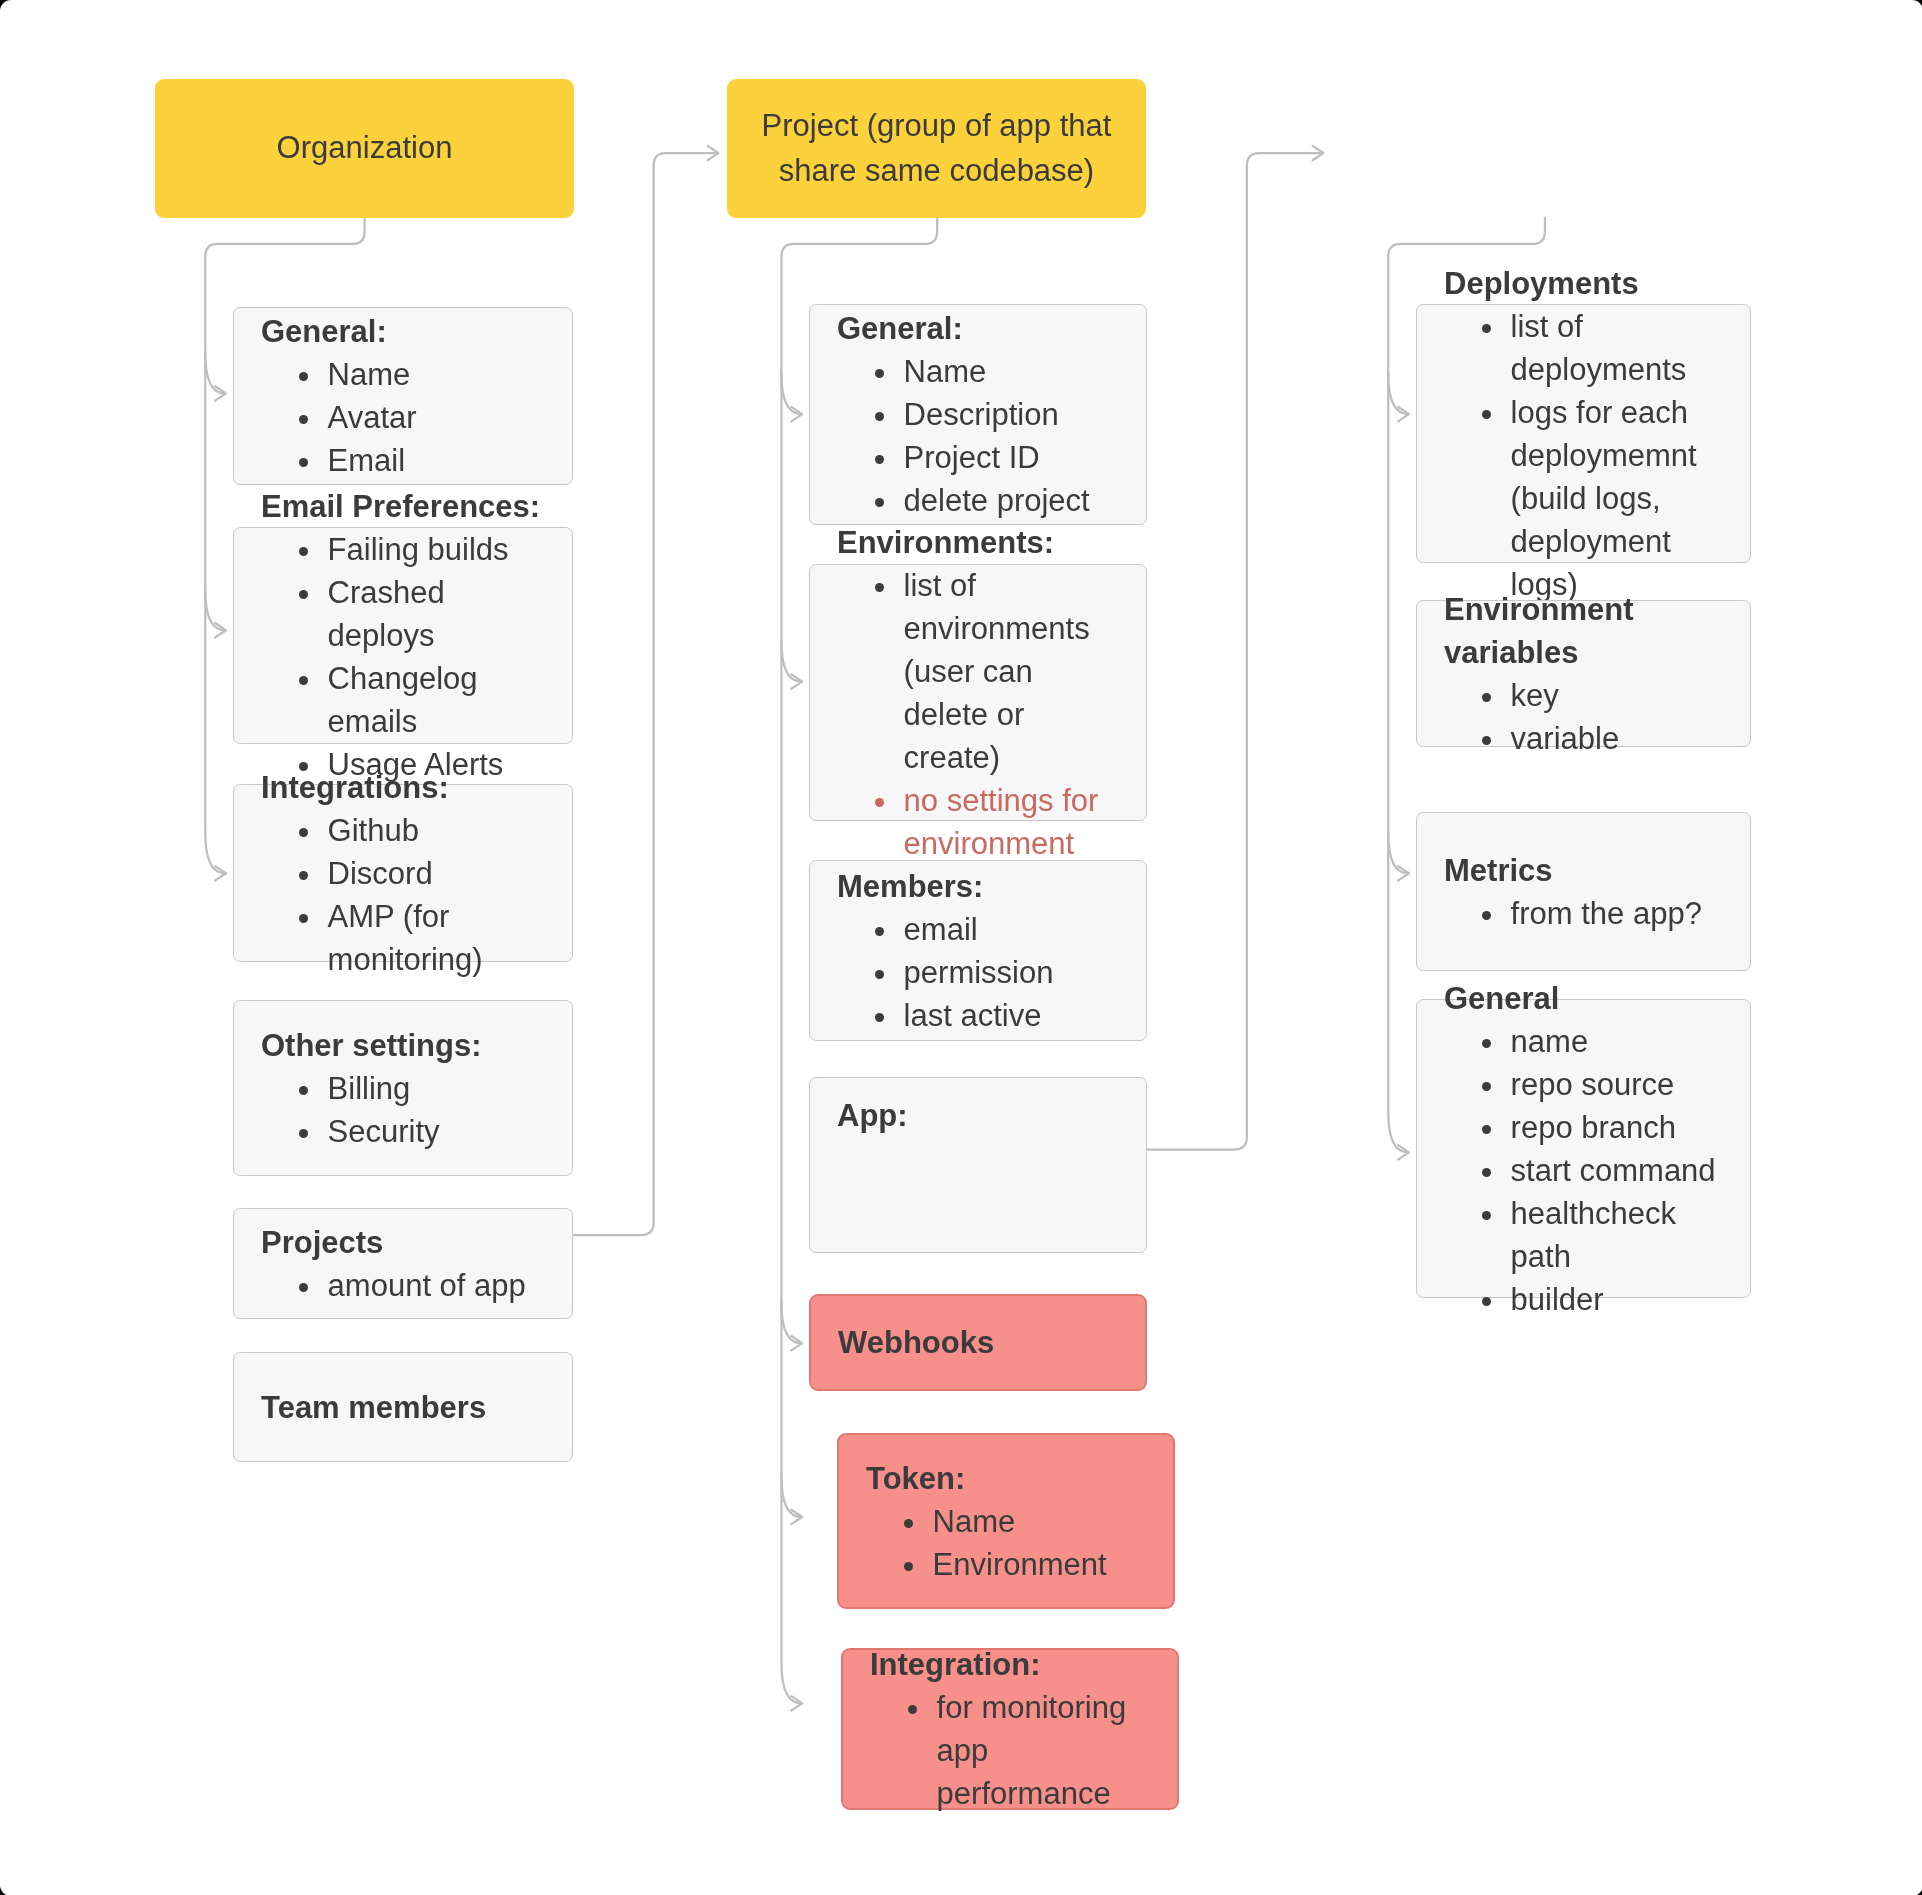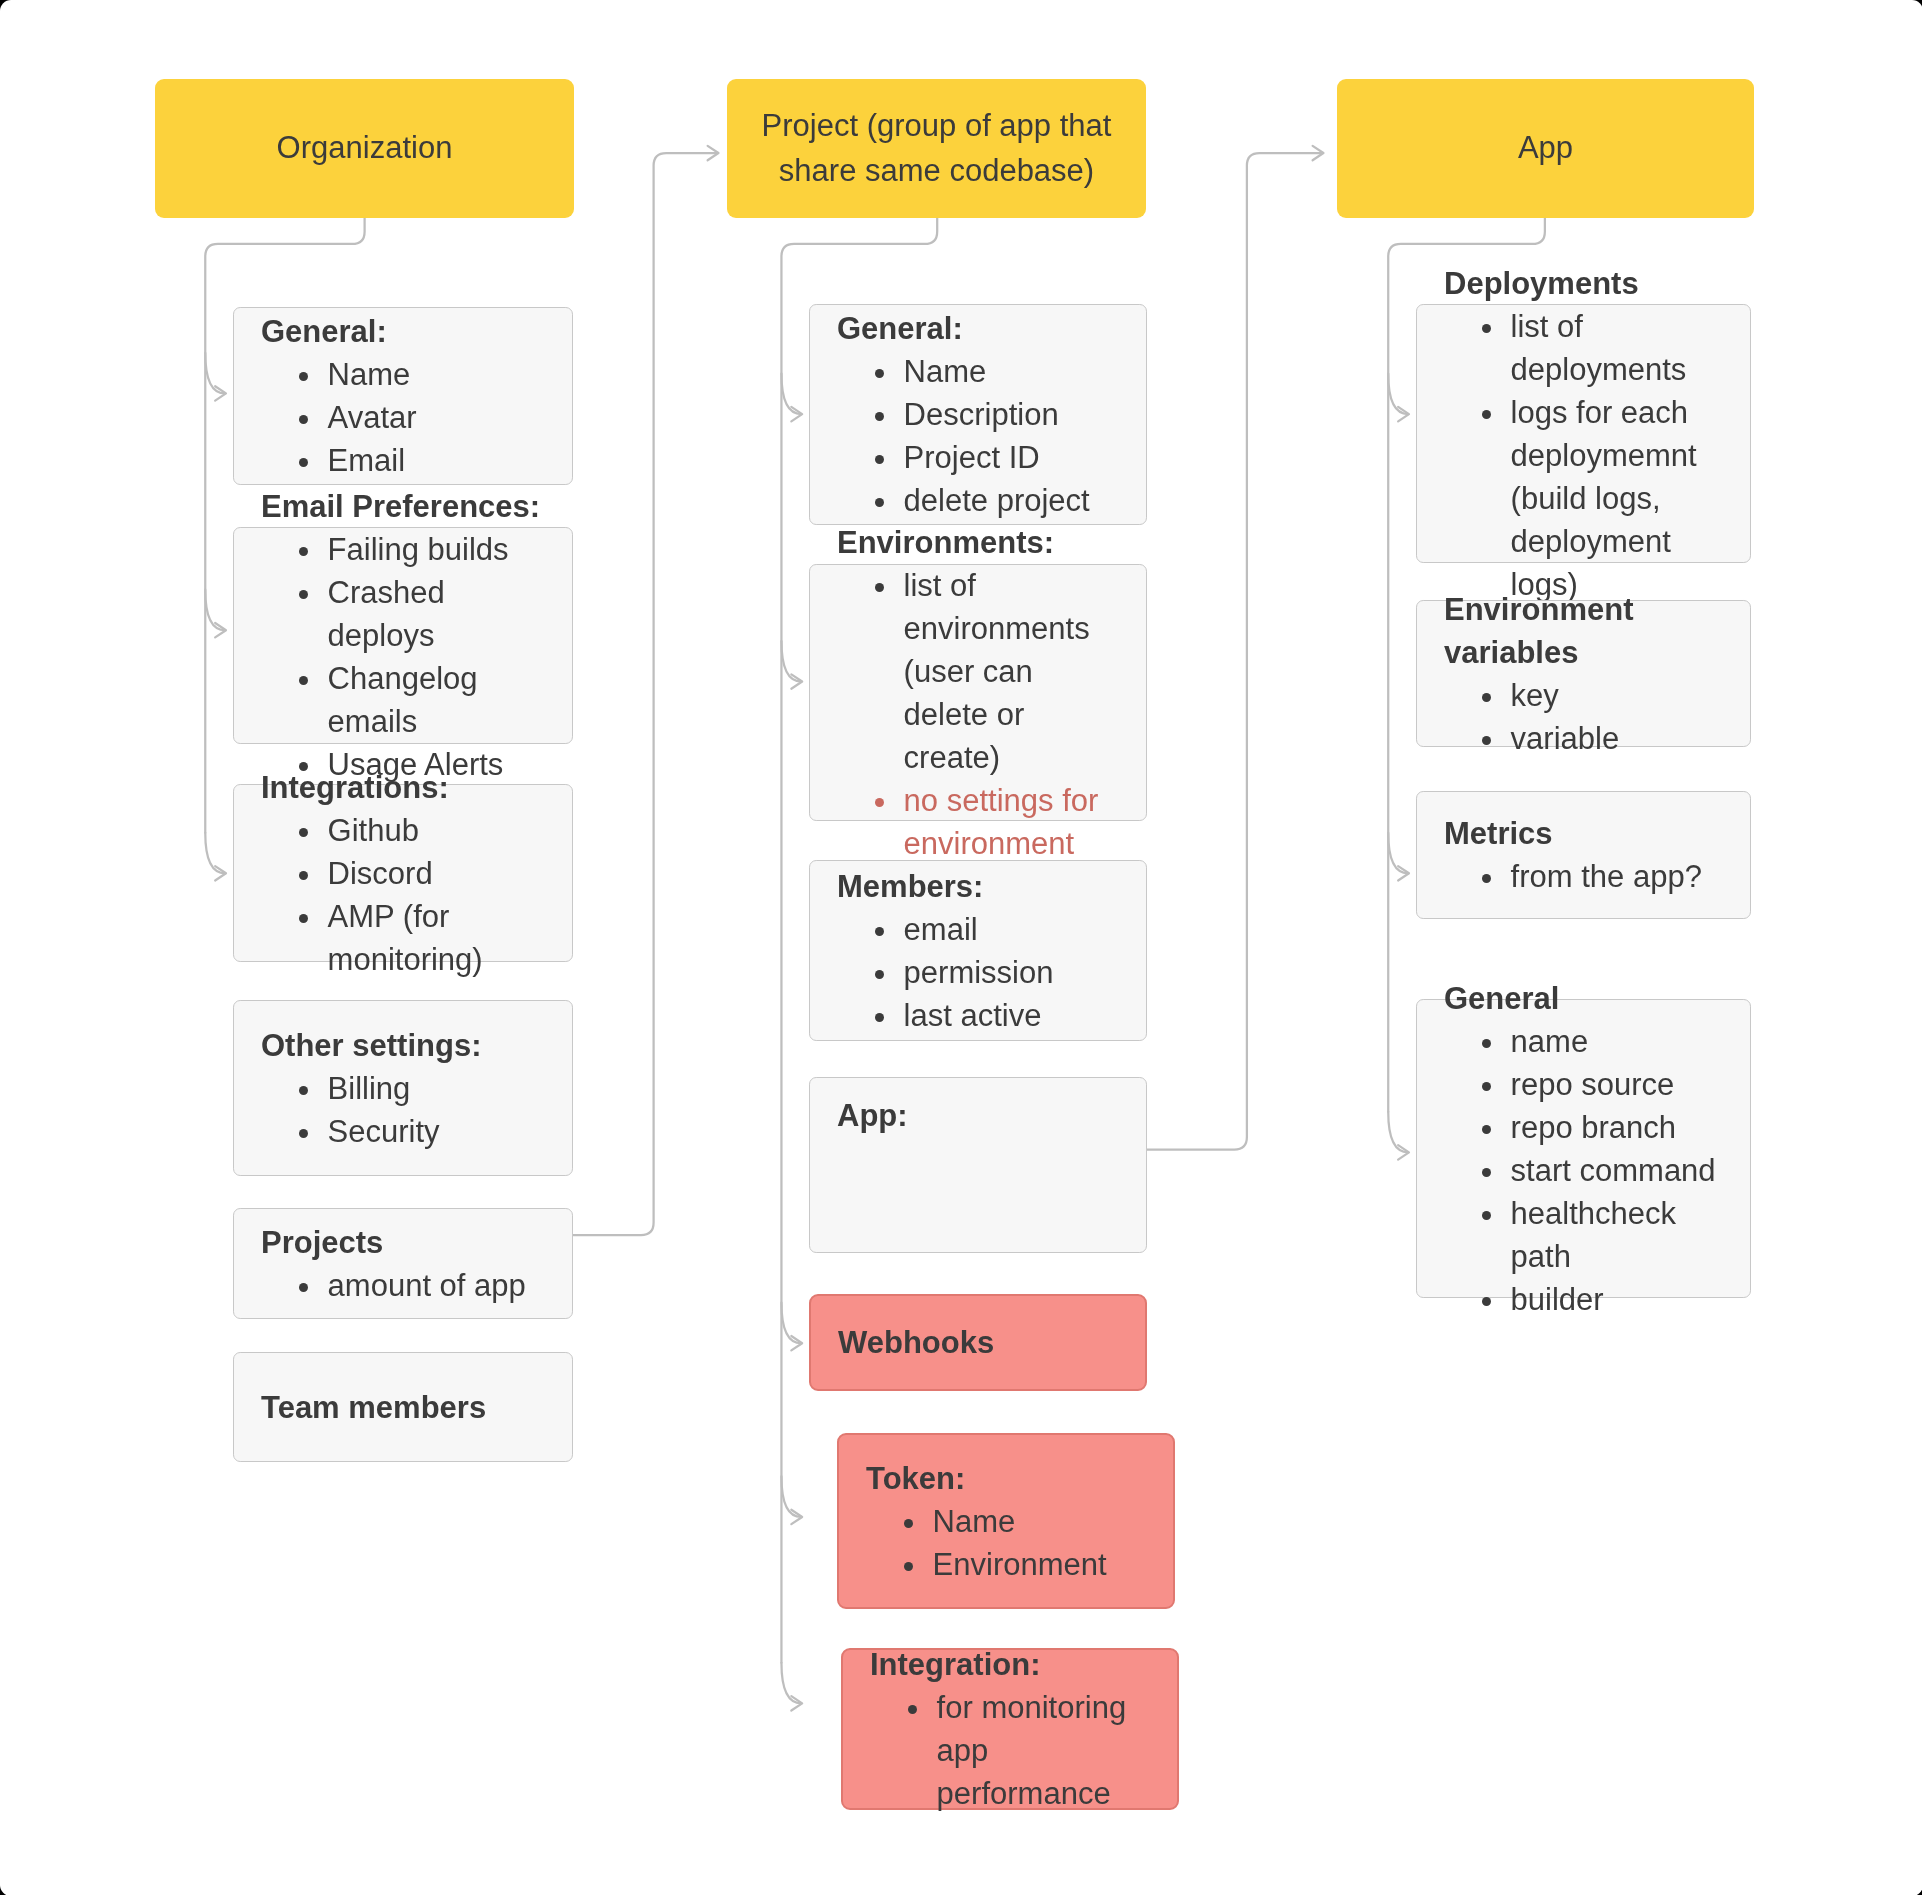--- a/index.html
+++ b/index.html
@@ -171,41 +171,38 @@
     </ul>
   </div>
 
   <div class="node box red" style="left:809px;top:1648px;width:338px;height:162px;margin-left:32px;">
     <div class="title">Integration:</div>
     <ul>
       <li>for monitoring app performance</li>
     </ul>
   </div>
 
-  <div class="node header" style="left:1337px;top:79px;width:417px;height:139px;">
-    <span>App</span>
-  </div>
 
   <div class="node box" style="left:1416px;top:304px;width:335px;height:259px;">
     <div class="title">Deployments</div>
     <ul>
       <li>list of deployments</li>
       <li>logs for each deploymemnt (build logs, deployment logs)</li>
     </ul>
   </div>
 
   <div class="node box" style="left:1416px;top:600px;width:335px;height:147px;">
     <div class="title">Environment variables</div>
     <ul>
       <li>key</li>
       <li>variable</li>
     </ul>
   </div>
 
-  <div class="node box" style="left:1416px;top:791px;width:335px;height:128px;">
+  <div class="node box" style="left:1416px;top:812px;width:335px;height:159px;">
     <div class="title">Metrics</div>
     <ul>
       <li>from the app?</li>
     </ul>
   </div>
 
   <div class="node box" style="left:1416px;top:999px;width:335px;height:299px;">
     <div class="title">General</div>
     <ul>
       <li>name</li>

